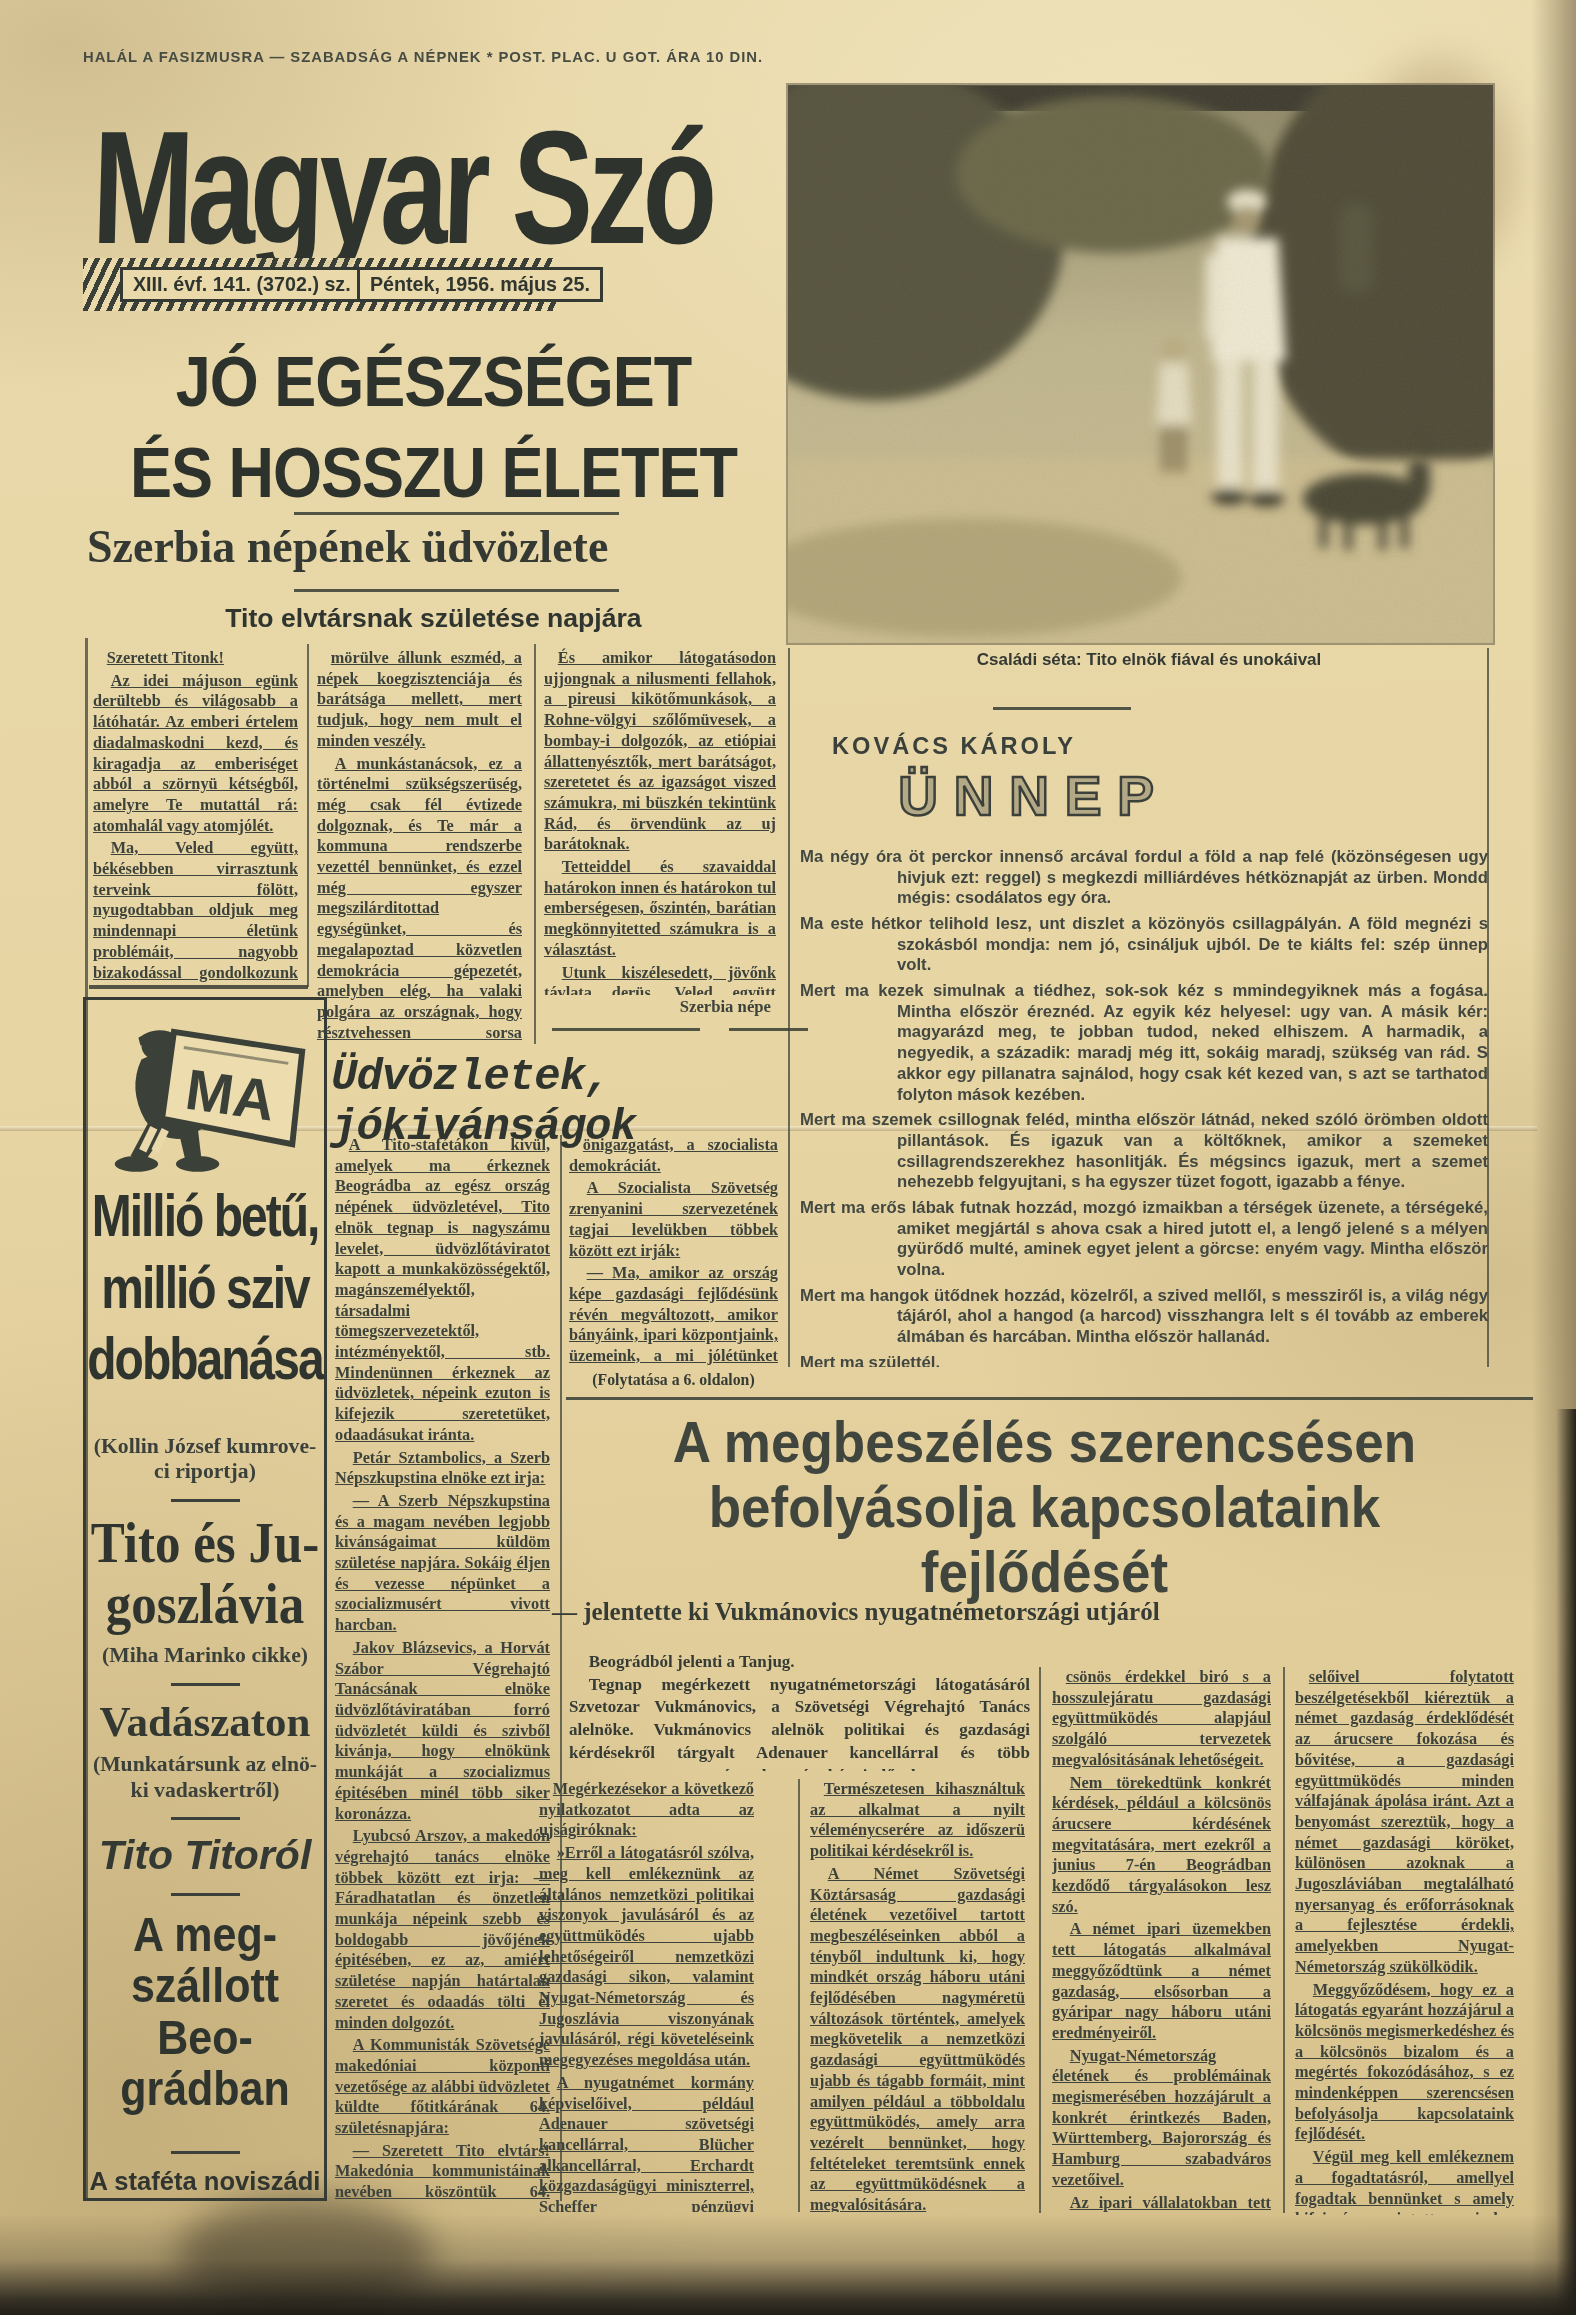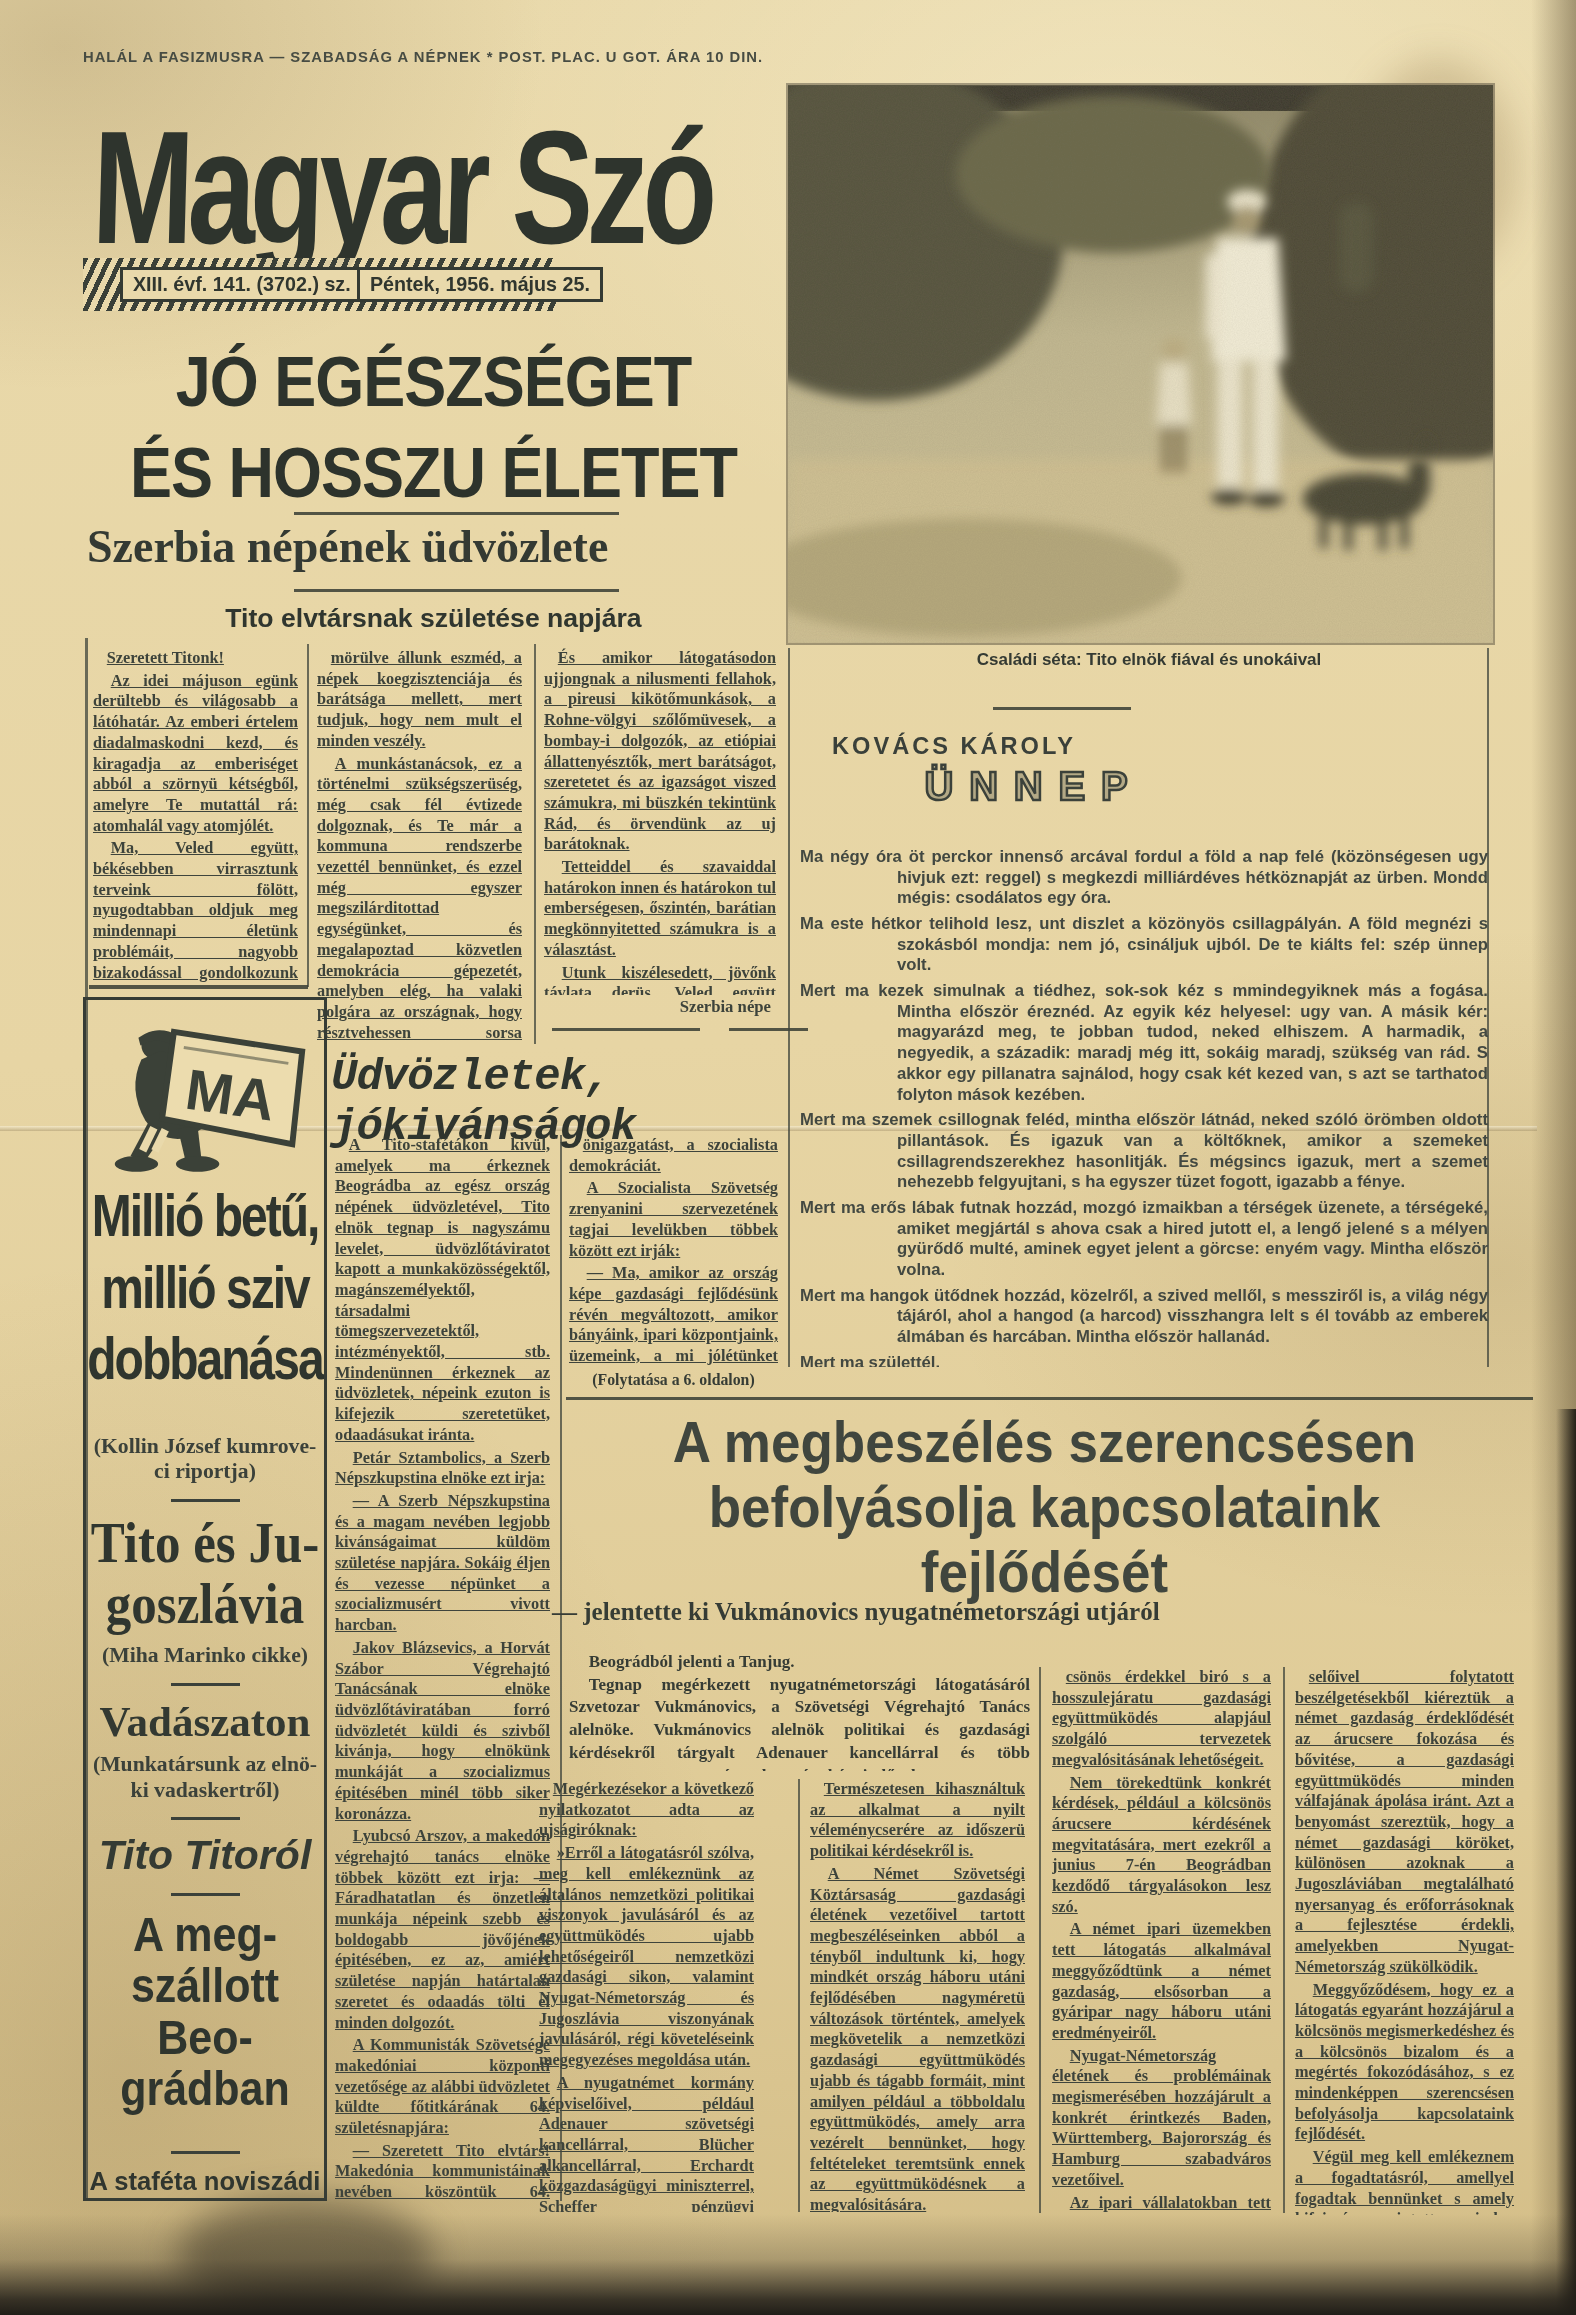--- a/index.html
+++ b/index.html
@@ -62,21 +62,21 @@
   
   .photo{position:absolute;left:788px;top:85px;width:705px;height:558px;
     background:#b9ac84;box-shadow:0 0 0 2px rgba(50,45,35,.4);}
   .caption{position:absolute;left:808px;top:650px;width:682px;text-align:center;
     font-family:"Liberation Sans",sans-serif;font-weight:bold;font-size:17px;color:#343a33;}
 
   .byline{position:absolute;left:832px;top:733px;
     font-family:"Liberation Sans",sans-serif;font-size:23.6px;font-weight:bold;
     letter-spacing:3px;color:#3a403a;}
   .unnep-title{position:absolute;left:837px;top:764px;width:394px;text-align:center;
-    font-family:"Liberation Sans",sans-serif;font-size:40px;font-weight:700;
+    font-family:"Liberation Sans",sans-serif;font-size:55px;font-weight:700;
     letter-spacing:15.8px;color:rgba(59,65,58,.30);-webkit-text-stroke:2.5px #3b413a;}
   .unnep-body{position:absolute;left:800px;top:847px;width:688px;height:520px;overflow:hidden;}
   .unnep-body p{margin:0 0 4.9px 0;font-family:"Liberation Sans",sans-serif;
     font-size:16.7px;line-height:20.7px;font-weight:bold;color:#424841;
     padding-left:97px;text-indent:-97px;text-align:justify;}
 
   
   .sidebar{position:absolute;left:83px;top:997px;width:244px;height:1204px;
     border:3.9px solid #363c35;box-sizing:border-box;text-align:center;overflow:hidden;}
   .sb-credit{font-family:"Liberation Serif",serif;font-size:21.7px;font-weight:bold;

